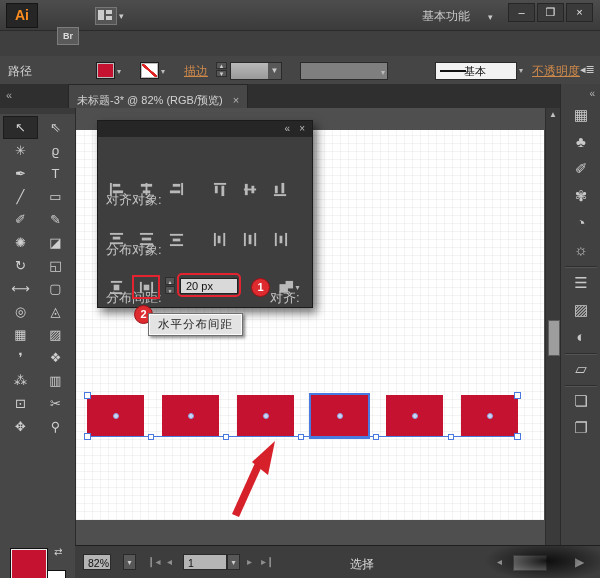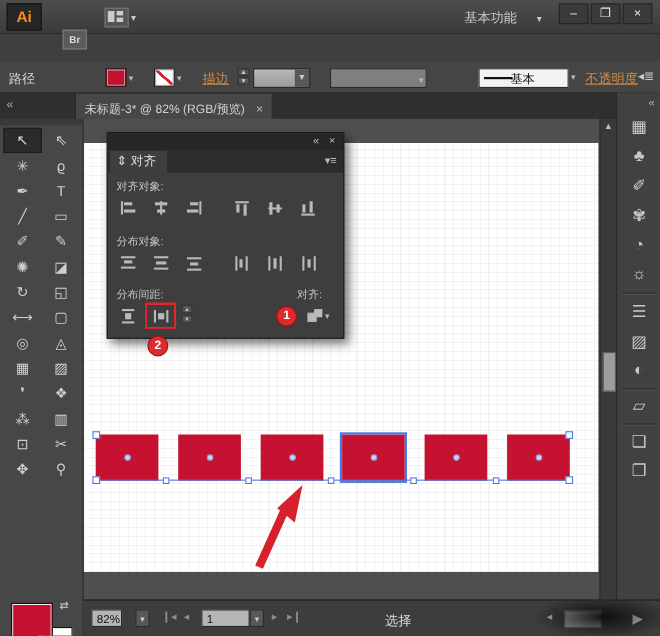--- a/index.html
+++ b/index.html
@@ -77,21 +77,21 @@
   .docksep{position:absolute;left:4px;width:32px;height:1px;background:#2e2e2e;box-shadow:0 1px 0 #545454;}
   
   .panel{left:97px;top:120px;width:214px;height:186px;background:#3e3e3e;border:1px solid #1b1b1b;
          box-shadow:4px 5px 9px rgba(0,0,0,.55);z-index:10;}
   .panel-header{position:absolute;left:0;top:0;width:100%;height:16px;background:#262626;}
   .panel-header span{position:absolute;color:#b9b9b9;font-size:10px;top:2px;}
   .panel-tabs{position:absolute;left:0;top:16px;width:100%;height:20px;background:#2c2c2c;}
   .panel-tab{position:absolute;left:2px;top:0;height:20px;background:#3e3e3e;color:#e0e0e0;font-size:11.5px;
              line-height:20px;padding:0 10px 0 6px;}
   .panel-menu{position:absolute;right:6px;top:4px;color:#b9b9b9;font-size:10px;}
-  .plabel{position:absolute;color:#c6c6c6;font-size:10px;}
+  .plabel{position:absolute;color:#c6c6c6;font-size:13px;margin-top:28px;}
   .ibtn{position:absolute;width:24px;height:20px;display:flex;align-items:center;justify-content:center;}
   .ibtn svg{display:block;}
   .ibtn rect{fill:#b9b9b9;}
   .redbox{box-shadow:0 0 0 2px #e42330;}
   .spin{position:absolute;width:10px;height:18px;}
   .spin i{position:absolute;left:0;width:10px;height:8px;background:#555;color:#ccc;font-size:5px;line-height:8px;
           text-align:center;font-style:normal;border:1px solid #2e2e2e;box-sizing:border-box;}
   .inputwrap{position:absolute;border:2px solid #e42330;border-radius:5px;padding:1px;background:#3e3e3e;}
   .spacing-input{width:58px;height:16px;background:#d9d9d9;border:1px solid #222;font-size:11px;color:#111;
                  padding:0 0 0 5px;font-family:"Liberation Sans",sans-serif;box-sizing:border-box;}
@@ -254,24 +254,20 @@
     <div class="abs fillswatch"></div>
     <span class="abs swapicon">⇄</span>
 
   </div>
 
   <div class="abs panel">
     <div class="panel-header">
       <span style="right:22px;">«</span>
       <span style="right:7px;">×</span>
     </div>
-    <div class="panel-tabs">
-      <span class="panel-tab"><span>⇕</span> <span>对齐</span></span>
-      <span class="panel-menu">▾≡</span>
-    </div>
 
     <span class="plabel" style="left:8px;top:42px;">对齐对象:</span>
     <div class="ibtn" style="left:6px;top:58px;">
       <svg width="17" height="15" viewBox="0 0 16 16">
           <rect x="1" y="1" width="2" height="13"></rect>
           <rect x="4" y="2" width="8" height="3"></rect>
           <rect x="4" y="9" width="11" height="3"></rect>
         </svg>
     </div>
     <div class="ibtn" style="left:36px;top:58px;">
@@ -368,31 +364,35 @@
       <svg width="17" height="15" viewBox="0 0 16 16">
           <rect x="1" y="2" width="2" height="12"></rect>
           <rect x="5" y="5" width="6" height="6"></rect>
           <rect x="13" y="2" width="2" height="12"></rect>
         </svg>
     </div>
     <div class="spin" style="left:67px;top:156px;">
       <i style="top:0;">▲</i>
         <i style="top:9px;">▼</i>
     </div>
+    <div class="inputwrap" style="left:79px;top:152px;">
+      <input class="spacing-input" value="20 px" style="">
+    </div>
     <div class="badge" style="left:153px;top:157px;position:absolute;">1</div>
     <div class="ibtn" style="left:176px;top:156px;width:30px;">
       <svg width="17" height="15" viewBox="0 0 16 16">
           <rect x="1" y="5" width="8" height="8" fill="none" stroke="#b9b9b9"></rect>
           <rect x="7" y="1" width="8" height="8"></rect>
         </svg>
       <span style="color:#b9b9b9;font-size:8px;">▾</span>
     </div>
   </div>
 
   <div class="badge" style="left:134px;top:305px;">2</div>
+  <div class="tooltip">水平分布间距</div>
 
   <div class="abs lt-strip"></div>
   <div class="abs statusbar">
     <div class="sb-combo" style="left:8px;width:28px;">82%</div>
     <div class="sb-cbtn" style="left:48px;">▾</div>
     <span class="sb-nav" style="left:72px;">❙◂</span>
     <span class="sb-nav" style="left:92px;">◂</span>
     <div class="sb-combo" style="left:108px;width:44px;">1</div>
     <div class="sb-cbtn" style="left:152px;">▾</div>
     <span class="sb-nav" style="left:172px;">▸</span>

